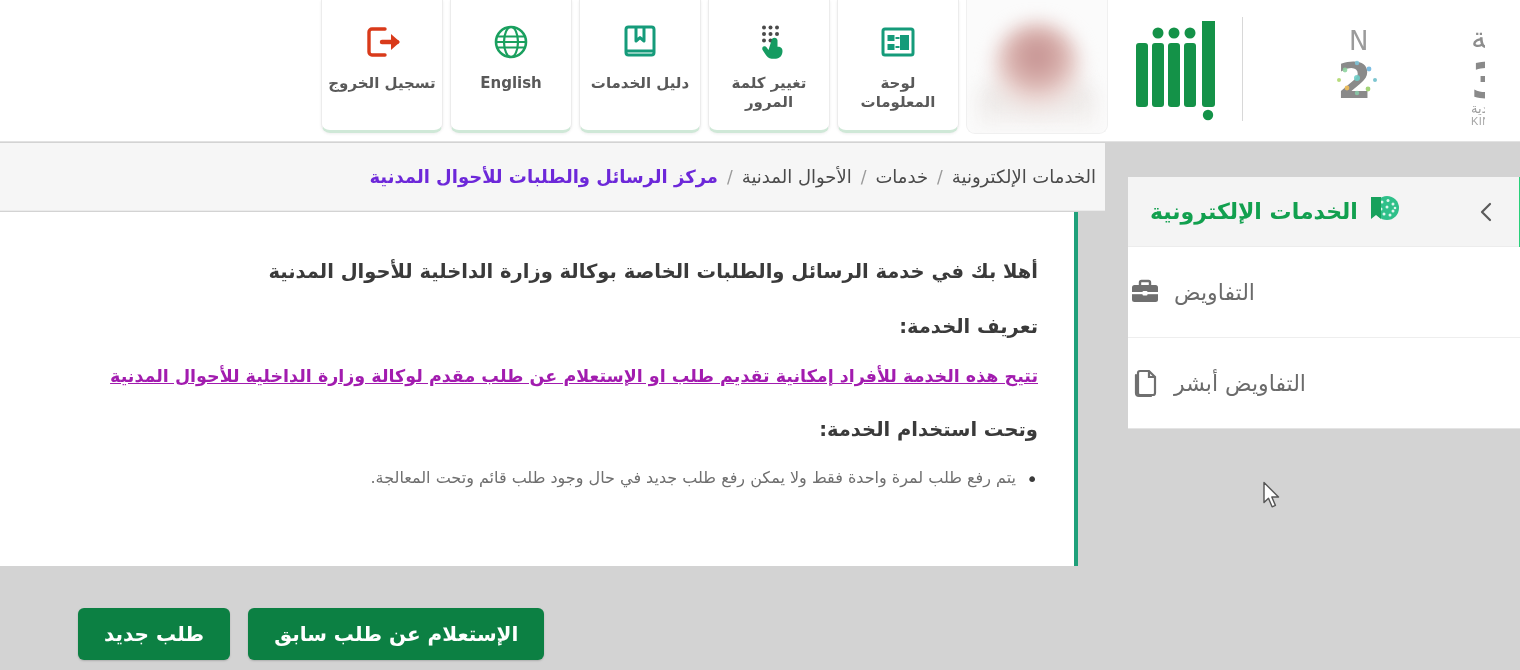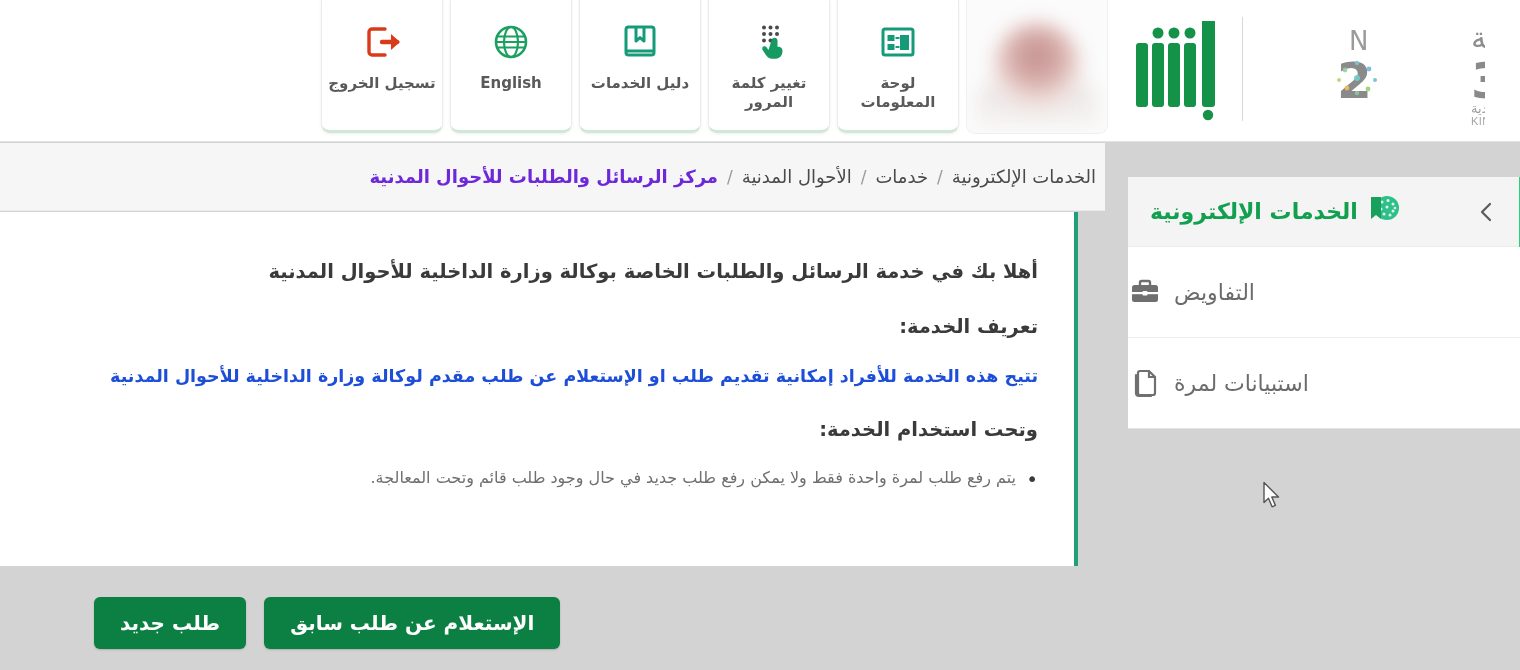--- a/index.html
+++ b/index.html
@@ -83,38 +83,38 @@
   }
   .welcome-line{
     font-size:19.5px;font-weight:700;color:#3a3a3a;text-align:right;
     margin:22px 0 0 0;line-height:1.6;
   }
   .section-head{
     font-size:19.5px;font-weight:700;color:#3a3a3a;text-align:right;
     margin:28px 0 0 0;
   }
   .section-text{
-    font-size:17.5px;font-weight:700;color:#1d4ed8;text-align:right;
-    margin:24px 0 0 0;line-height:1.6;
+    font-size:17.5px;font-weight:700;color:#a21caf;text-align:right;
+    margin:24px 0 0 0;line-height:1.6;text-decoration:underline;
   }
   .rules-list{
     list-style:none;margin:24px 0 0 0;padding:0;direction:rtl;
   }
   .rules-list li{
     font-size:16px;color:#6f6f6f;text-align:right;line-height:1.6;
     position:relative;padding-right:22px;
   }
   .rules-list li:before{
     content:"•";position:absolute;right:0;top:-2px;color:#3a3a3a;font-size:20px;
   }
 
   
   .action-row{
-    position:absolute;left:16px;top:560px;width:1078px;height:110px;
-    display:flex;flex-direction:row-reverse;align-items:flex-start;
+    position:absolute;left:0;top:560px;width:1078px;height:110px;
+    display:flex;flex-direction:row-reverse;align-items:center;
     padding-right:0;padding-left:0;box-sizing:border-box;
     justify-content:flex-end;gap:16px;
     padding-right:0;
   }
   .action-row-inner{
     display:flex;flex-direction:row-reverse;gap:18px;margin-right:auto;margin-left:0;
     padding-left:78px;padding-top:37px;
   }
   .btn{
     background:#0c8043;color:#ffffff;border:none;border-radius:6px;
@@ -351,21 +351,21 @@
     </div>
 
     <div class="sidebar-item">
       <span class="si-icon">
         <svg width="32" height="32" viewBox="0 0 32 32" fill="none">
           <path d="M11 4h9l6 6v16a2 2 0 0 1-2 2H11a2 2 0 0 1-2-2V6a2 2 0 0 1 2-2z" stroke="#6f6f6f" stroke-width="2.2" fill="none"></path>
           <path d="M20 4v6h6" stroke="#6f6f6f" stroke-width="2.2" fill="none"></path>
           <path d="M7 8v18a3 3 0 0 0 3 3h12" stroke="#6f6f6f" stroke-width="2.2" fill="none" stroke-linecap="round"></path>
         </svg>
       </span>
-      <span class="si-label">استبيانات لمرة</span>
+      <span class="si-label">التفاويض أبشر</span>
     </div>
   </div>
 </div>
 
 <span class="cursor">
   <svg width="22" height="30" viewBox="0 0 22 30">
     <path d="M2 1.5l14.5 14.5H9.8l3.6 8.4-3.3 1.4-3.6-8.5L2 21.5z" fill="#ffffff" stroke="#555" stroke-width="1.4" stroke-linejoin="round"></path>
   </svg>
 </span>
 

